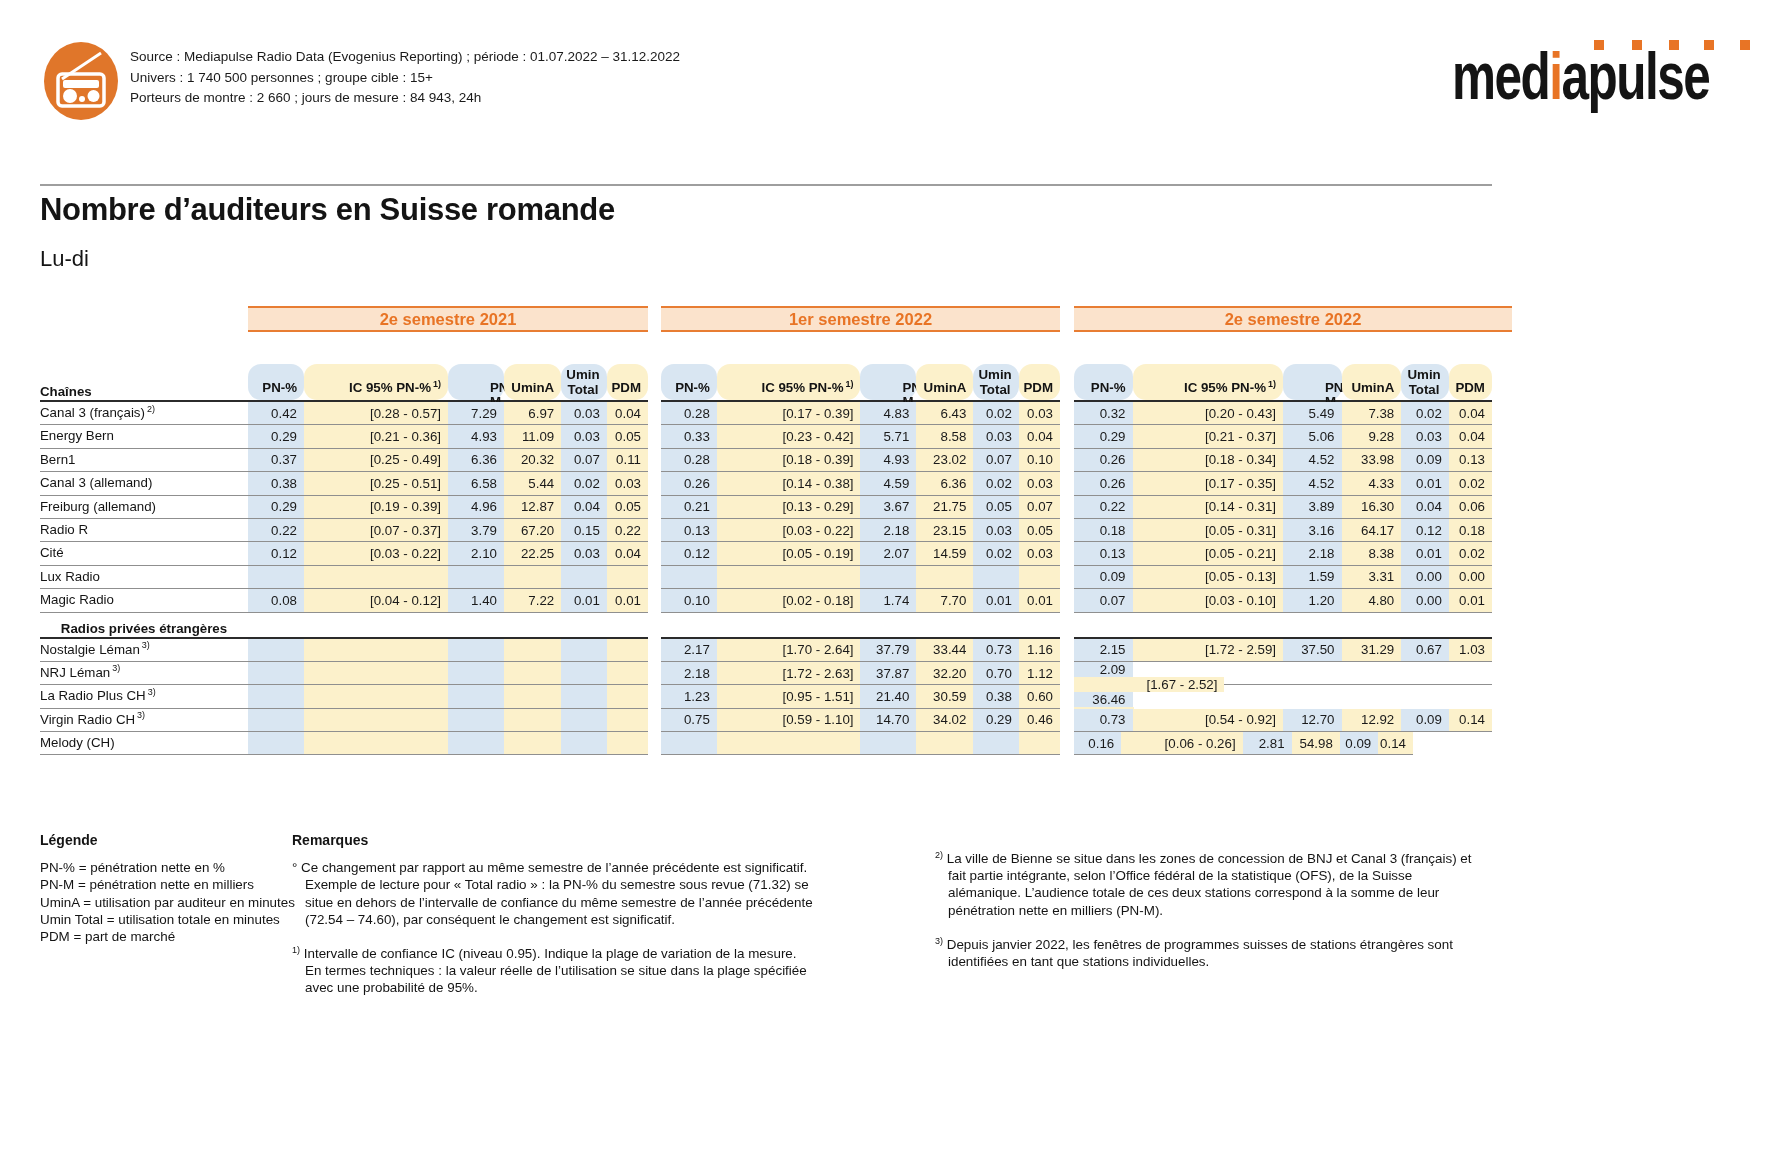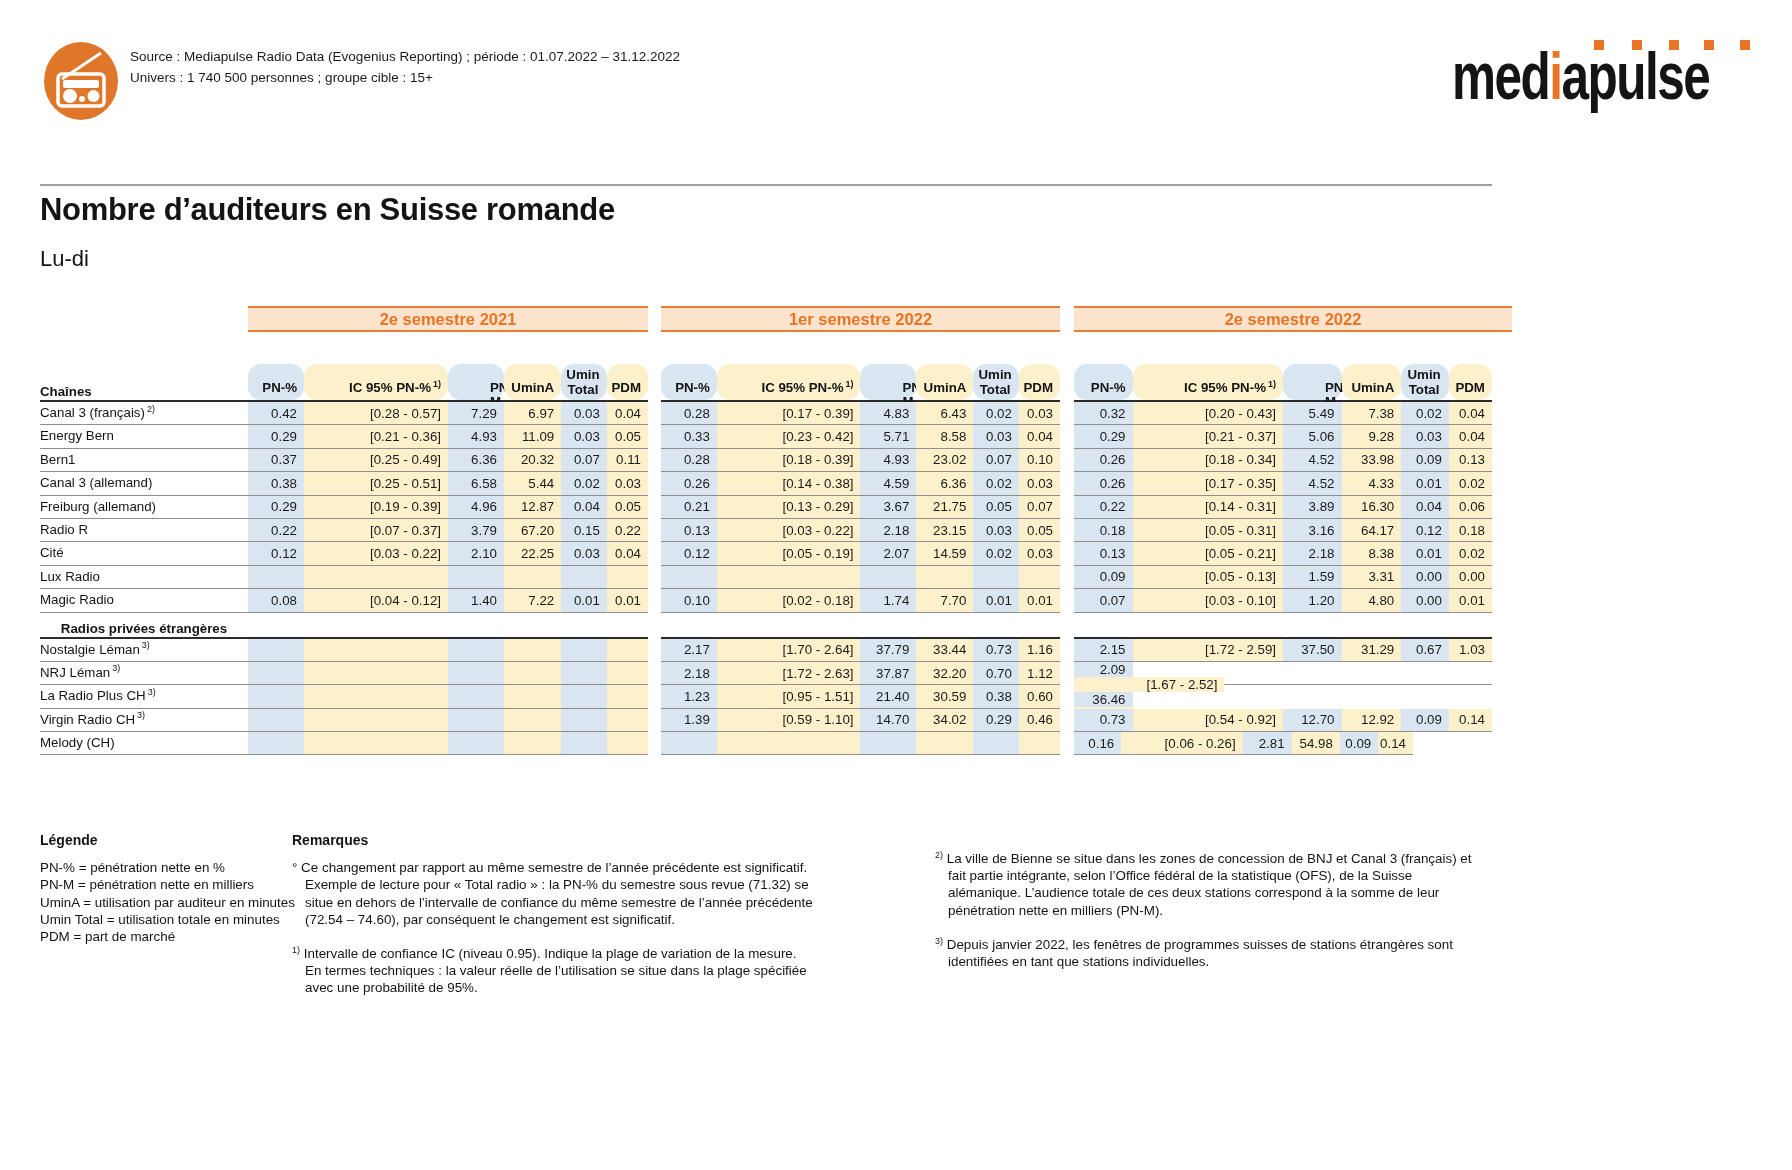--- a/index.html
+++ b/index.html
@@ -69,20 +69,21 @@
     <rect x="19" y="38" width="36" height="8" rx="2" fill="#fff"></rect>
     <circle cx="26" cy="54" r="7" fill="#fff"></circle>
     <circle cx="38" cy="57" r="3" fill="#fff"></circle>
     <circle cx="49.5" cy="54" r="6" fill="#fff"></circle>
   </svg>
 </div>
 
 <div class="source-block">
   <div>Source : Mediapulse Radio Data (Evogenius Reporting) ; période : 01.07.2022 – 31.12.2022</div>
   <div>Univers : 1 740 500 personnes ; groupe cible : 15+</div>
+  <div>Porteurs de montre : 2 660 ; jours de mesure : 84 943, 24h</div>
 </div>
 
 <div class="logo">
   <span class="logo-text"><span>med</span><span class="logo-i">i</span><span>apulse</span></span>
   <span class="logo-dot ld1"></span>
   <span class="logo-dot ld2"></span>
   <span class="logo-dot ld3"></span>
   <span class="logo-dot ld4"></span>
   <span class="logo-dot ld5"></span>
 </div>
@@ -489,21 +490,21 @@
       <div class="panel" style="width: 400px;">
         <div class="cell c0 cb"></div>
         <div class="cell c1 cy"></div>
         <div class="cell c2 cb"></div>
         <div class="cell c3 cy"></div>
         <div class="cell c4 cb"></div>
         <div class="cell c5 cy"></div>
       </div>
       <div class="gut" style="width: 13px;"></div>
       <div class="panel" style="width: 399px;">
-        <div class="cell c0 cb">1.39</div>
+        <div class="cell c0 cb">0.75</div>
         <div class="cell c1 cy">[0.59 - 1.10]</div>
         <div class="cell c2 cb">14.70</div>
         <div class="cell c3 cy">34.02</div>
         <div class="cell c4 cb">0.29</div>
         <div class="cell c5 cy">0.46</div>
       </div>
       <div class="gut" style="width: 14px;"></div>
       <div class="panel" style="width: 418px;">
         <div class="cell c0 cb">0.73</div>
         <div class="cell c1 cy">[0.54 - 0.92]</div>

